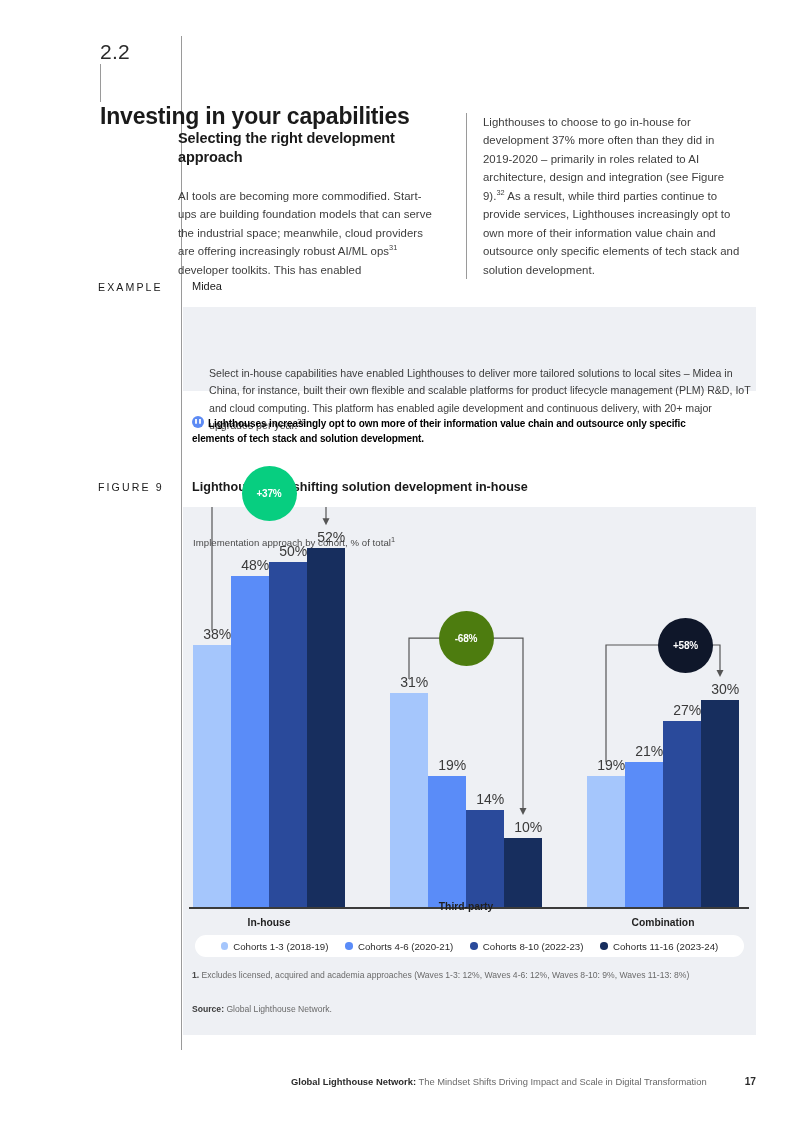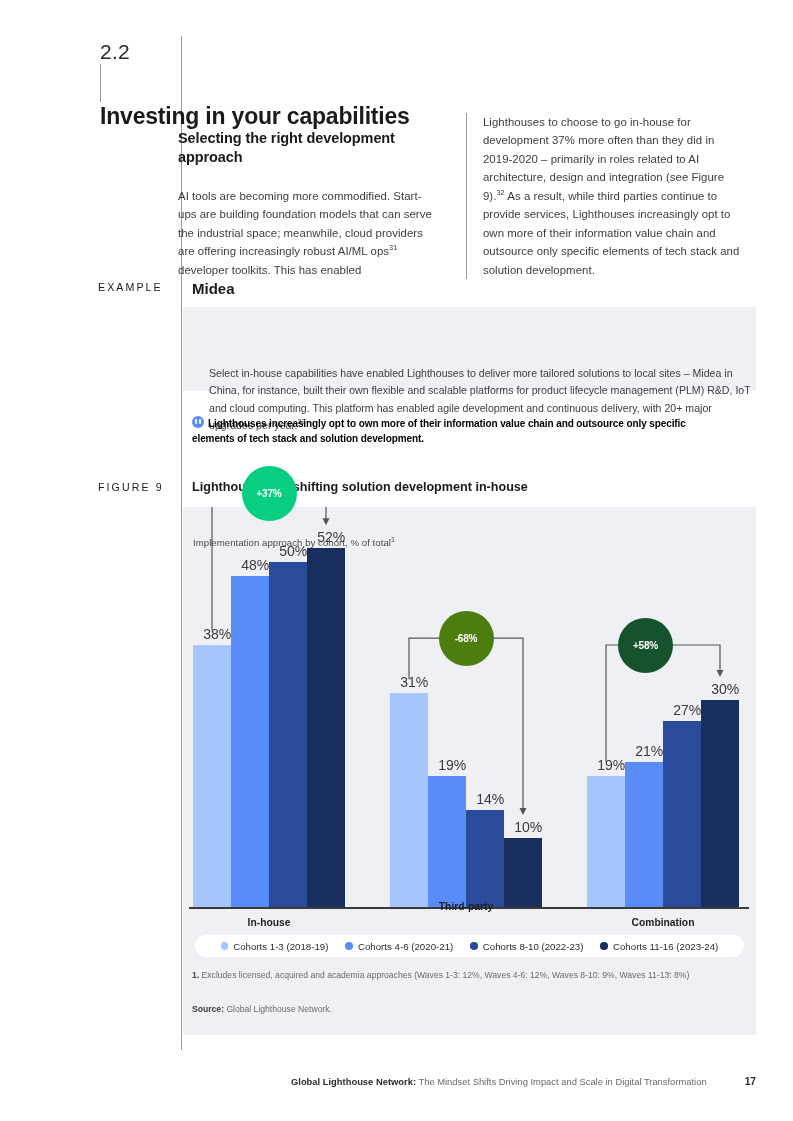--- a/index.html
+++ b/index.html
@@ -46,21 +46,21 @@
   }
   sup { font-size: 7.4px; vertical-align: super; line-height: 0; }
 
   
   .example-label {
     position: absolute; left: 98px; top: 281px;
     font-size: 10.6px; letter-spacing: 2.1px; color: #1a1a1a;
   }
   .example-title {
     position: absolute; left: 192px; top: 280px;
-    font-size: 15px; font-weight: bold;
+    font-size: 11px; font-weight: normal;
   }
   .example-box {
     position: absolute; left: 183px; top: 307px; width: 573px; height: 84px;
     background: #eef0f4;
   }
   .example-box p {
     position: absolute; left: 26px; top: 13px; width: 548px;
     font-size: 10.6px; line-height: 1.63; color: #3c3c3c; margin-top: 45px;
   }
 
@@ -265,21 +265,21 @@
               <div class="bar" title="Cohorts 11-13 (2023-24) — 30%" style="height: 207px; background: rgb(23, 46, 94);"></div>
               <div class="bar-val" style="bottom: 210px;">30%</div>
             </div>
           </div>
         </div>
         <div class="group-label" style="position: absolute; left: 404px; width: 152px; top: 410px;">Combination</div>
         <svg width="573" height="410" style="position: absolute; left: 0px; top: 0px; pointer-events: none;">
           <path d="M 423 254.89999999999998 L 423 138 L 537 138 L 537 167" stroke="#555" stroke-width="1.2" fill="none"></path>
           <path d="M 533.5 163 L 537 170 L 540.5 163 Z" fill="#555"></path>
         </svg>
-        <div class="badge" style="width: 55px; height: 55px; left: 435px; top: 110.5px; background: #14532d;">+58%</div>
+        <div class="badge" style="width: 55px; height: 55px; left: 475px; top: 110.5px; background: #0f172a;">+58%</div>
       </div>
 
     <div class="legend" id="legend">
         <div class="legend-item">
           <span class="dot" style="background: rgb(165, 198, 252);"></span>
           <span>Cohorts 1-3 (2018-19)</span>
         </div>
         <div class="legend-item">
           <span class="dot" style="background: rgb(90, 140, 248);"></span>
           <span>Cohorts 4-6 (2020-21)</span>

